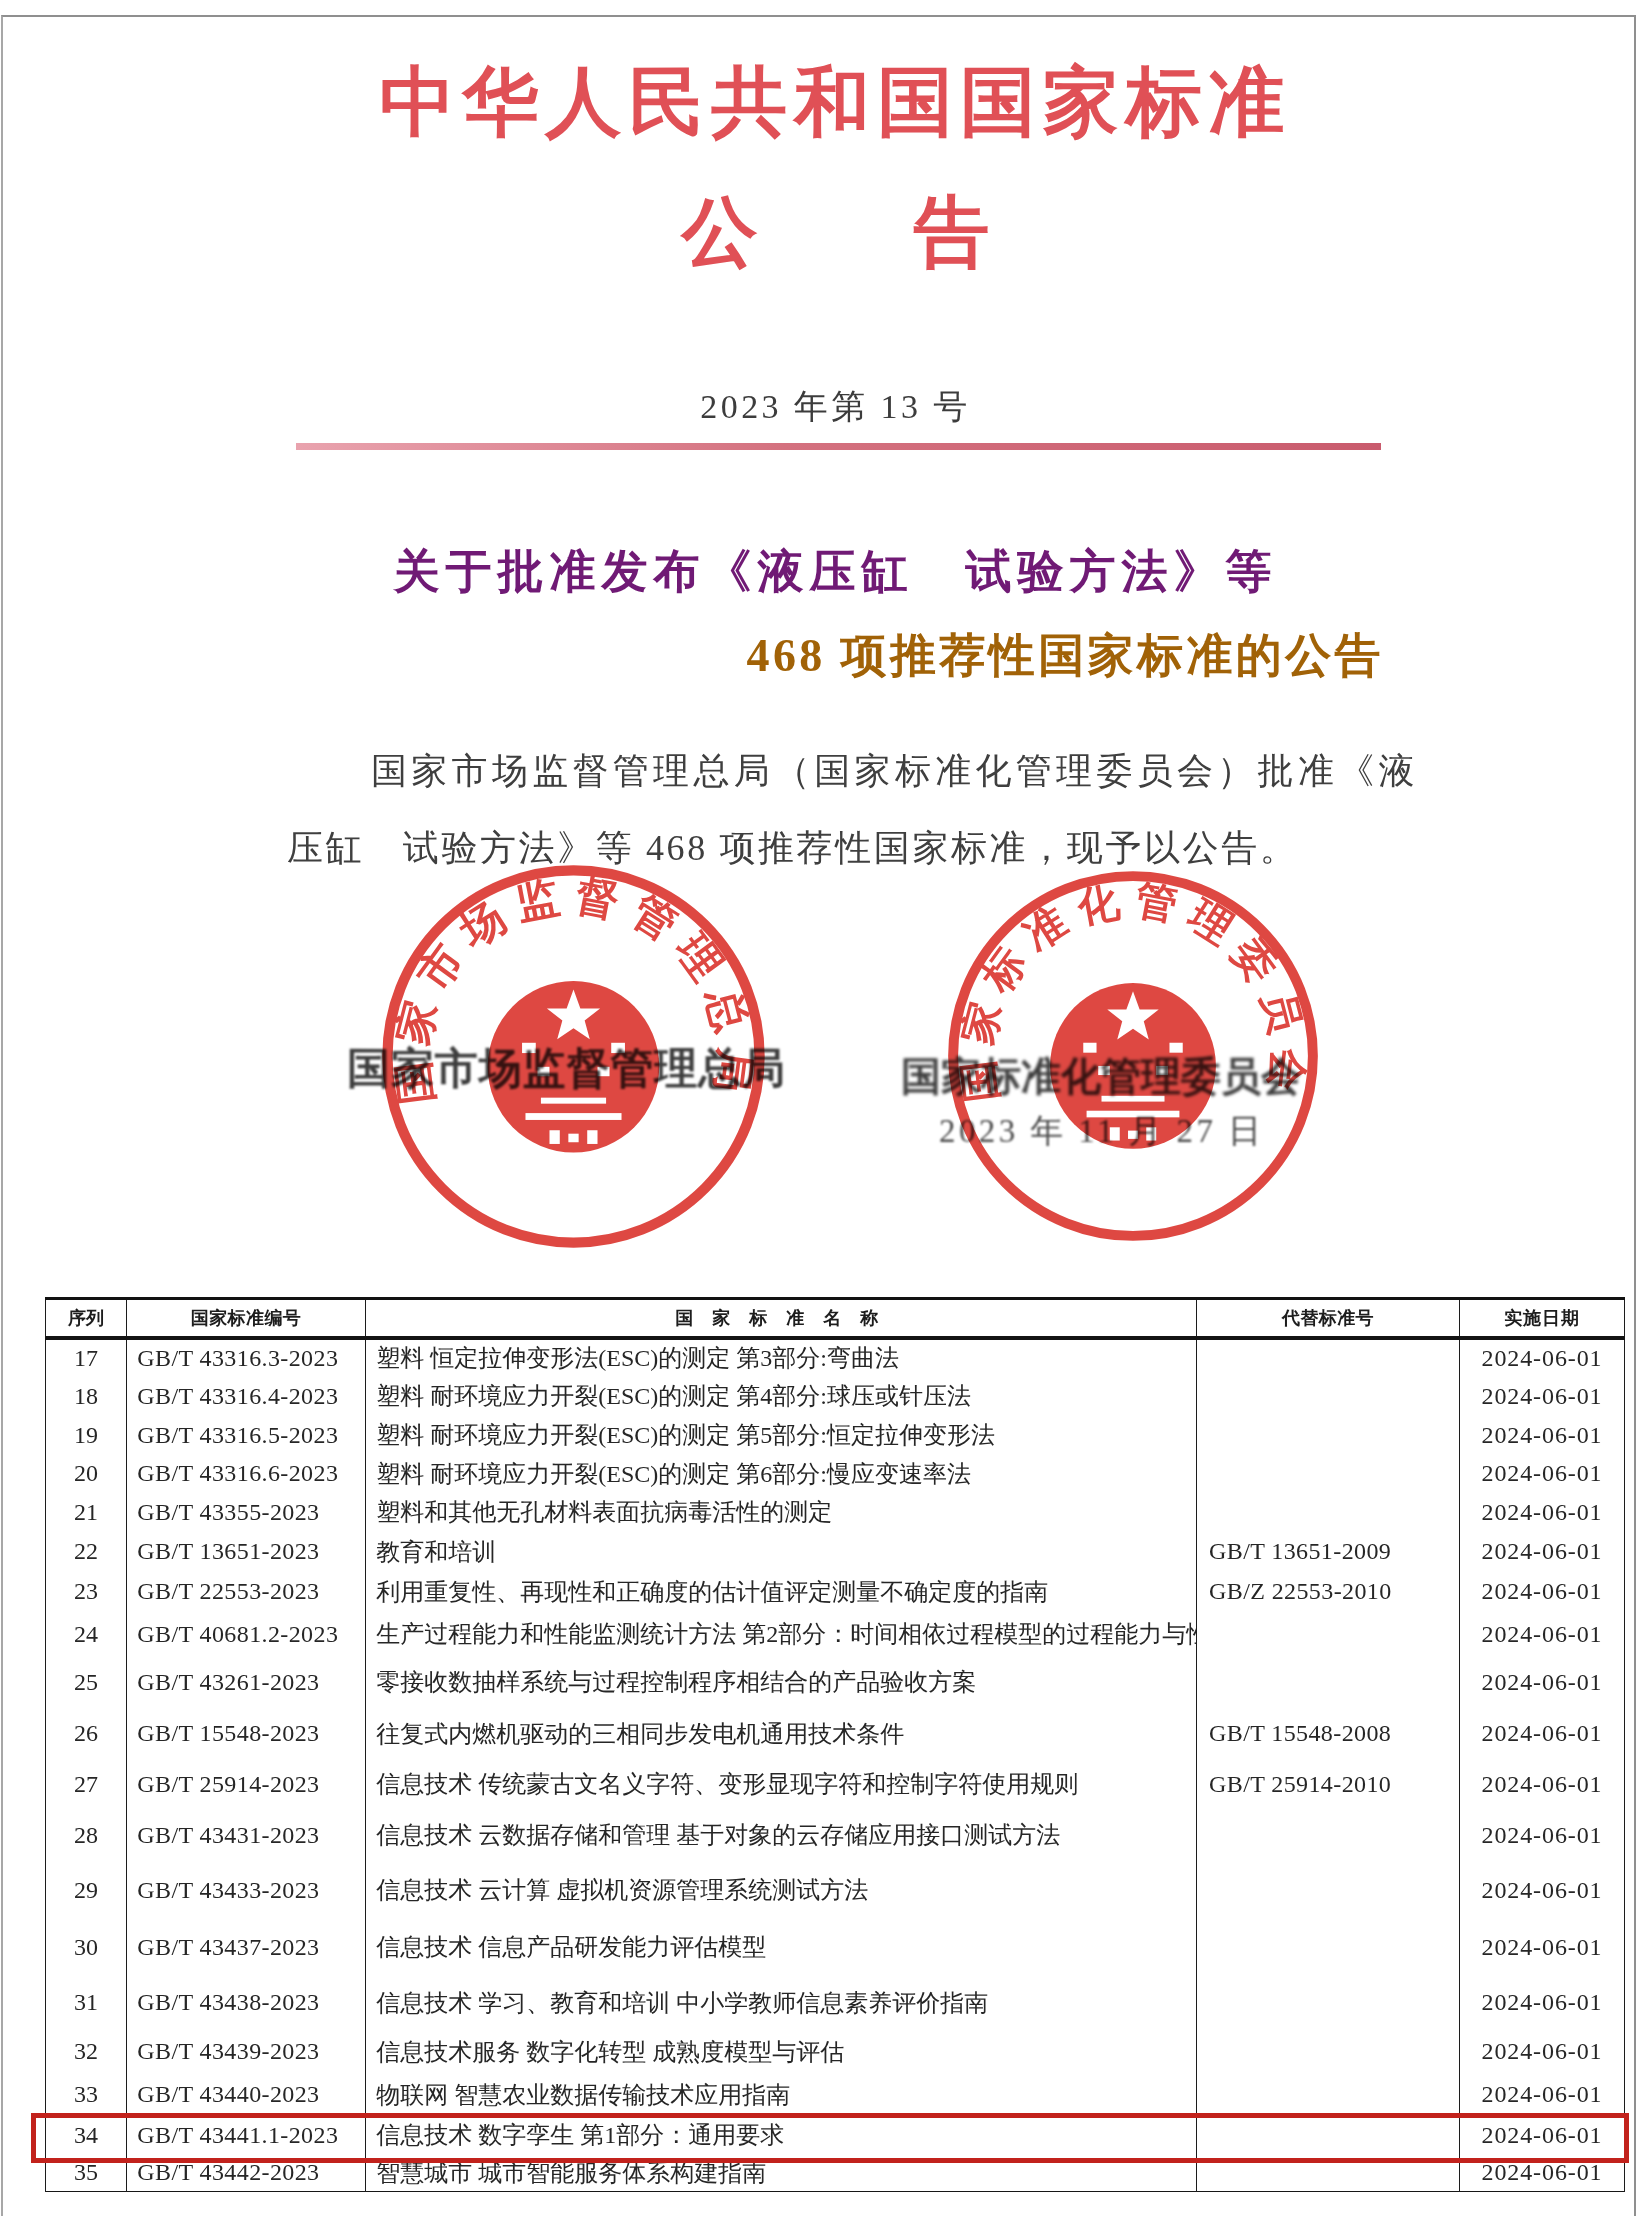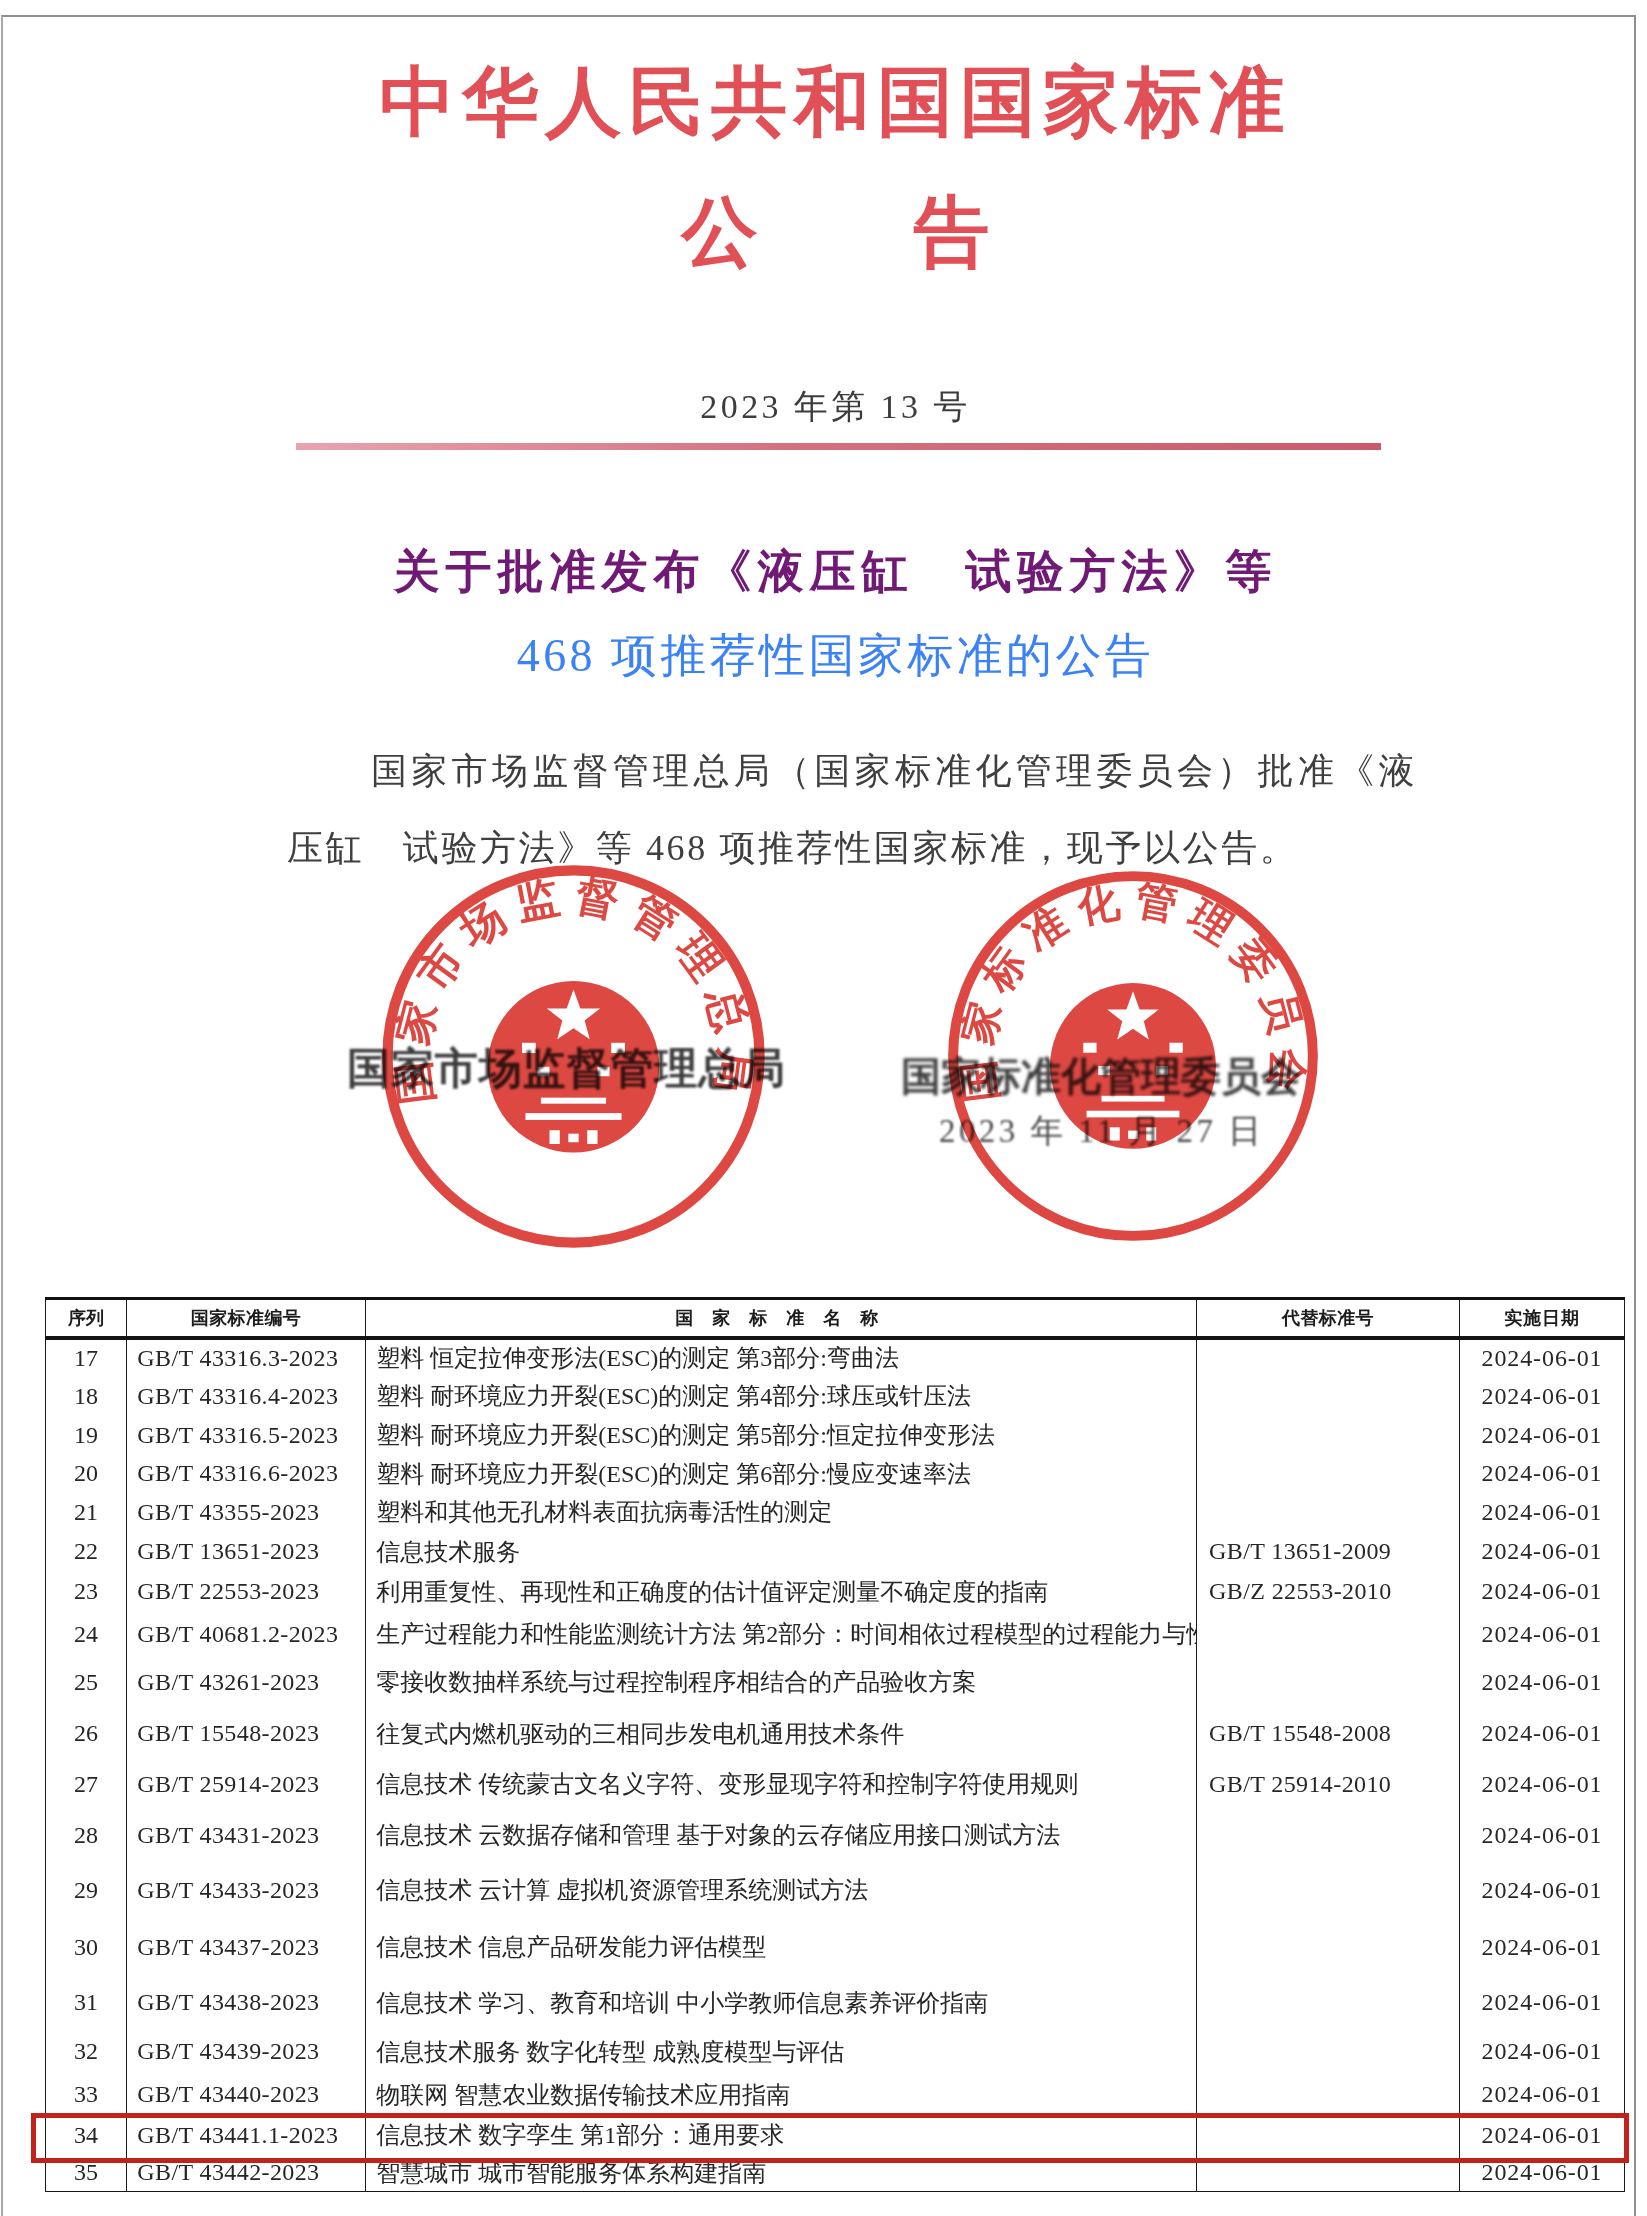--- a/index.html
+++ b/index.html
@@ -15,22 +15,22 @@
              font-size:76px;font-weight:bold;color:#e05056;letter-spacing:6.9px;line-height:94px;
              filter:blur(0.4px);white-space:nowrap;}
   .doc-subtitle{position:absolute;left:0;top:185px;width:100%;display:flex;justify-content:center;gap:156px;
              font-size:76px;font-weight:bold;color:#e05056;line-height:94px;filter:blur(0.4px);}
   .issue-number{position:absolute;left:0;top:384px;width:100%;text-align:center;
              font-size:34px;color:#3c3c3c;letter-spacing:3.4px;line-height:46px;filter:blur(0.4px);}
   .red-rule{position:absolute;left:8.6px;top:443px;width:1085px;height:6.9px;
              background:linear-gradient(90deg,#e9a3ae,#d4717f 45%,#c95b6d);}
   .heading-1{position:absolute;left:0;top:544px;width:100%;text-align:center;
              font-size:46px;font-weight:bold;color:#701a75;letter-spacing:6px;line-height:55px;filter:blur(0.4px);white-space:nowrap;}
-  .heading-2{position:absolute;left:0;top:628px;width:100%;text-align:center;
-             font-size:46px;font-weight:normal;color:#3b82f6;letter-spacing:3.4px;line-height:55px;filter:blur(0.4px);white-space:nowrap;}
+  .heading-2{position:absolute;left:0;top:628px;width:100%;text-align:right;
+             font-size:46px;font-weight:bold;color:#a16207;letter-spacing:3.4px;line-height:55px;filter:blur(0.4px);white-space:nowrap;}
   .body-line{position:absolute;left:0;width:100%;text-align:left;font-size:36px;color:#3f3f3f;
              line-height:43px;filter:blur(0.6px);white-space:nowrap;}
   .body-line.l1{top:750px;padding-left:84px;letter-spacing:4.3px;box-sizing:border-box;}
   .body-line.l2{top:827px;letter-spacing:2.6px;}
   
   .seal{position:absolute;opacity:0.93;mix-blend-mode:multiply;filter:blur(0.5px);}
   .seal.left{left:378px;top:861px;}
   .seal.right{left:944px;top:867px;}
   .agency-text{position:absolute;color:#3d3d3d;font-weight:bold;white-space:nowrap;mix-blend-mode:multiply;}
   .agency-left{left:347px;top:1040px;font-size:43px;letter-spacing:0.9px;filter:blur(1.2px);}
@@ -170,21 +170,21 @@
         <tr style="height: 39px;">
           <td class="col-seq">21</td>
           <td class="col-code">GB/T 43355-2023</td>
           <td class="col-name">塑料和其他无孔材料表面抗病毒活性的测定</td>
           <td class="col-replaces"></td>
           <td class="col-date">2024-06-01</td>
         </tr>
         <tr style="height: 40px;">
           <td class="col-seq">22</td>
           <td class="col-code">GB/T 13651-2023</td>
-          <td class="col-name">信息技术服务</td>
+          <td class="col-name">教育和培训</td>
           <td class="col-replaces">GB/T 13651-2009</td>
           <td class="col-date">2024-06-01</td>
         </tr>
         <tr style="height: 40px;">
           <td class="col-seq">23</td>
           <td class="col-code">GB/T 22553-2023</td>
           <td class="col-name">利用重复性、再现性和正确度的估计值评定测量不确定度的指南</td>
           <td class="col-replaces">GB/Z 22553-2010</td>
           <td class="col-date">2024-06-01</td>
         </tr>

